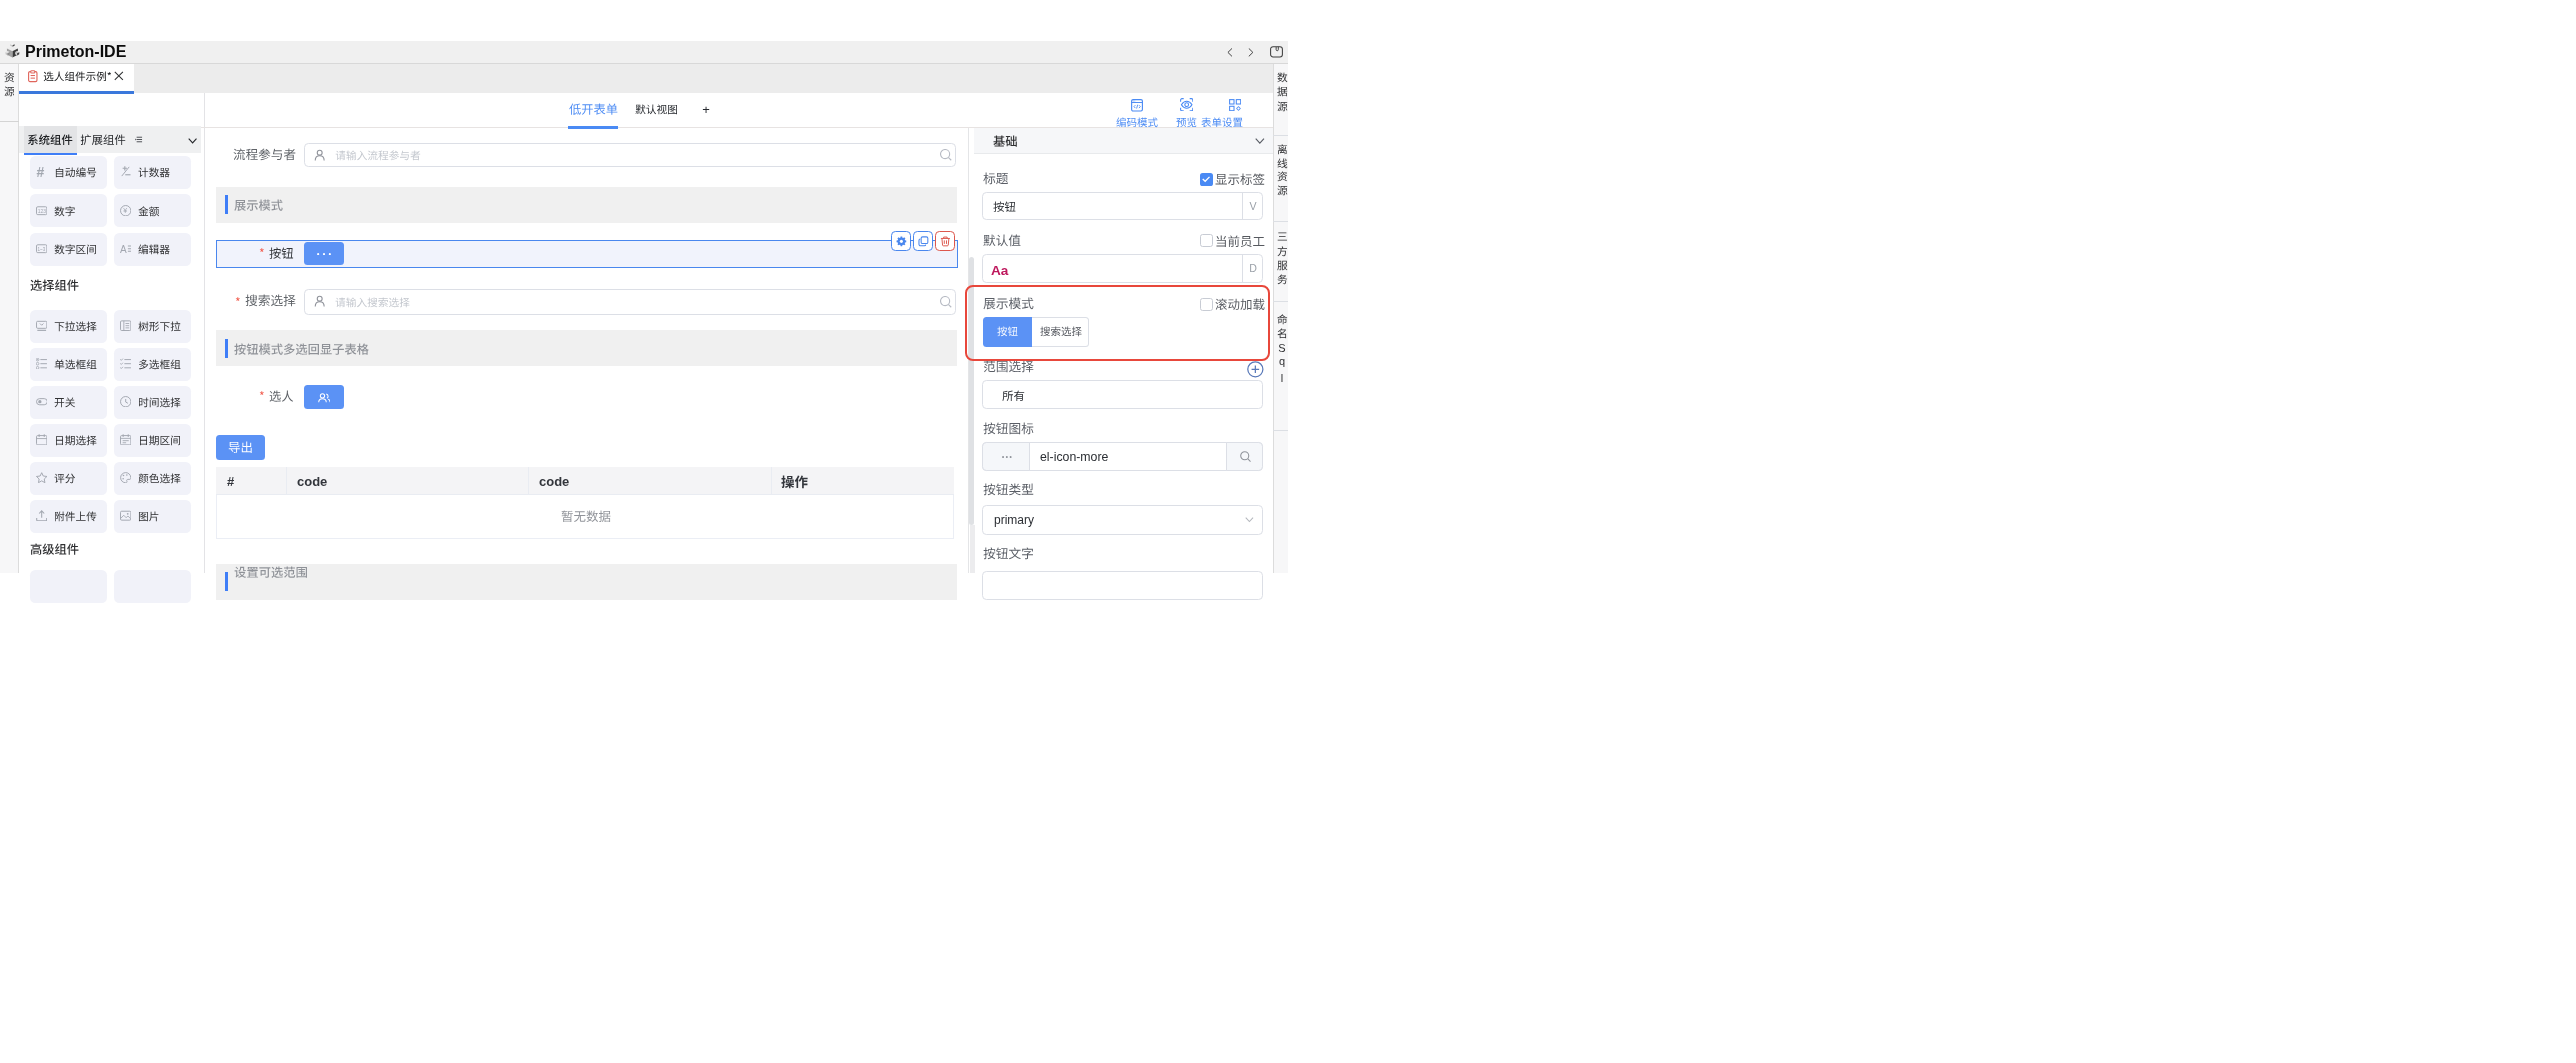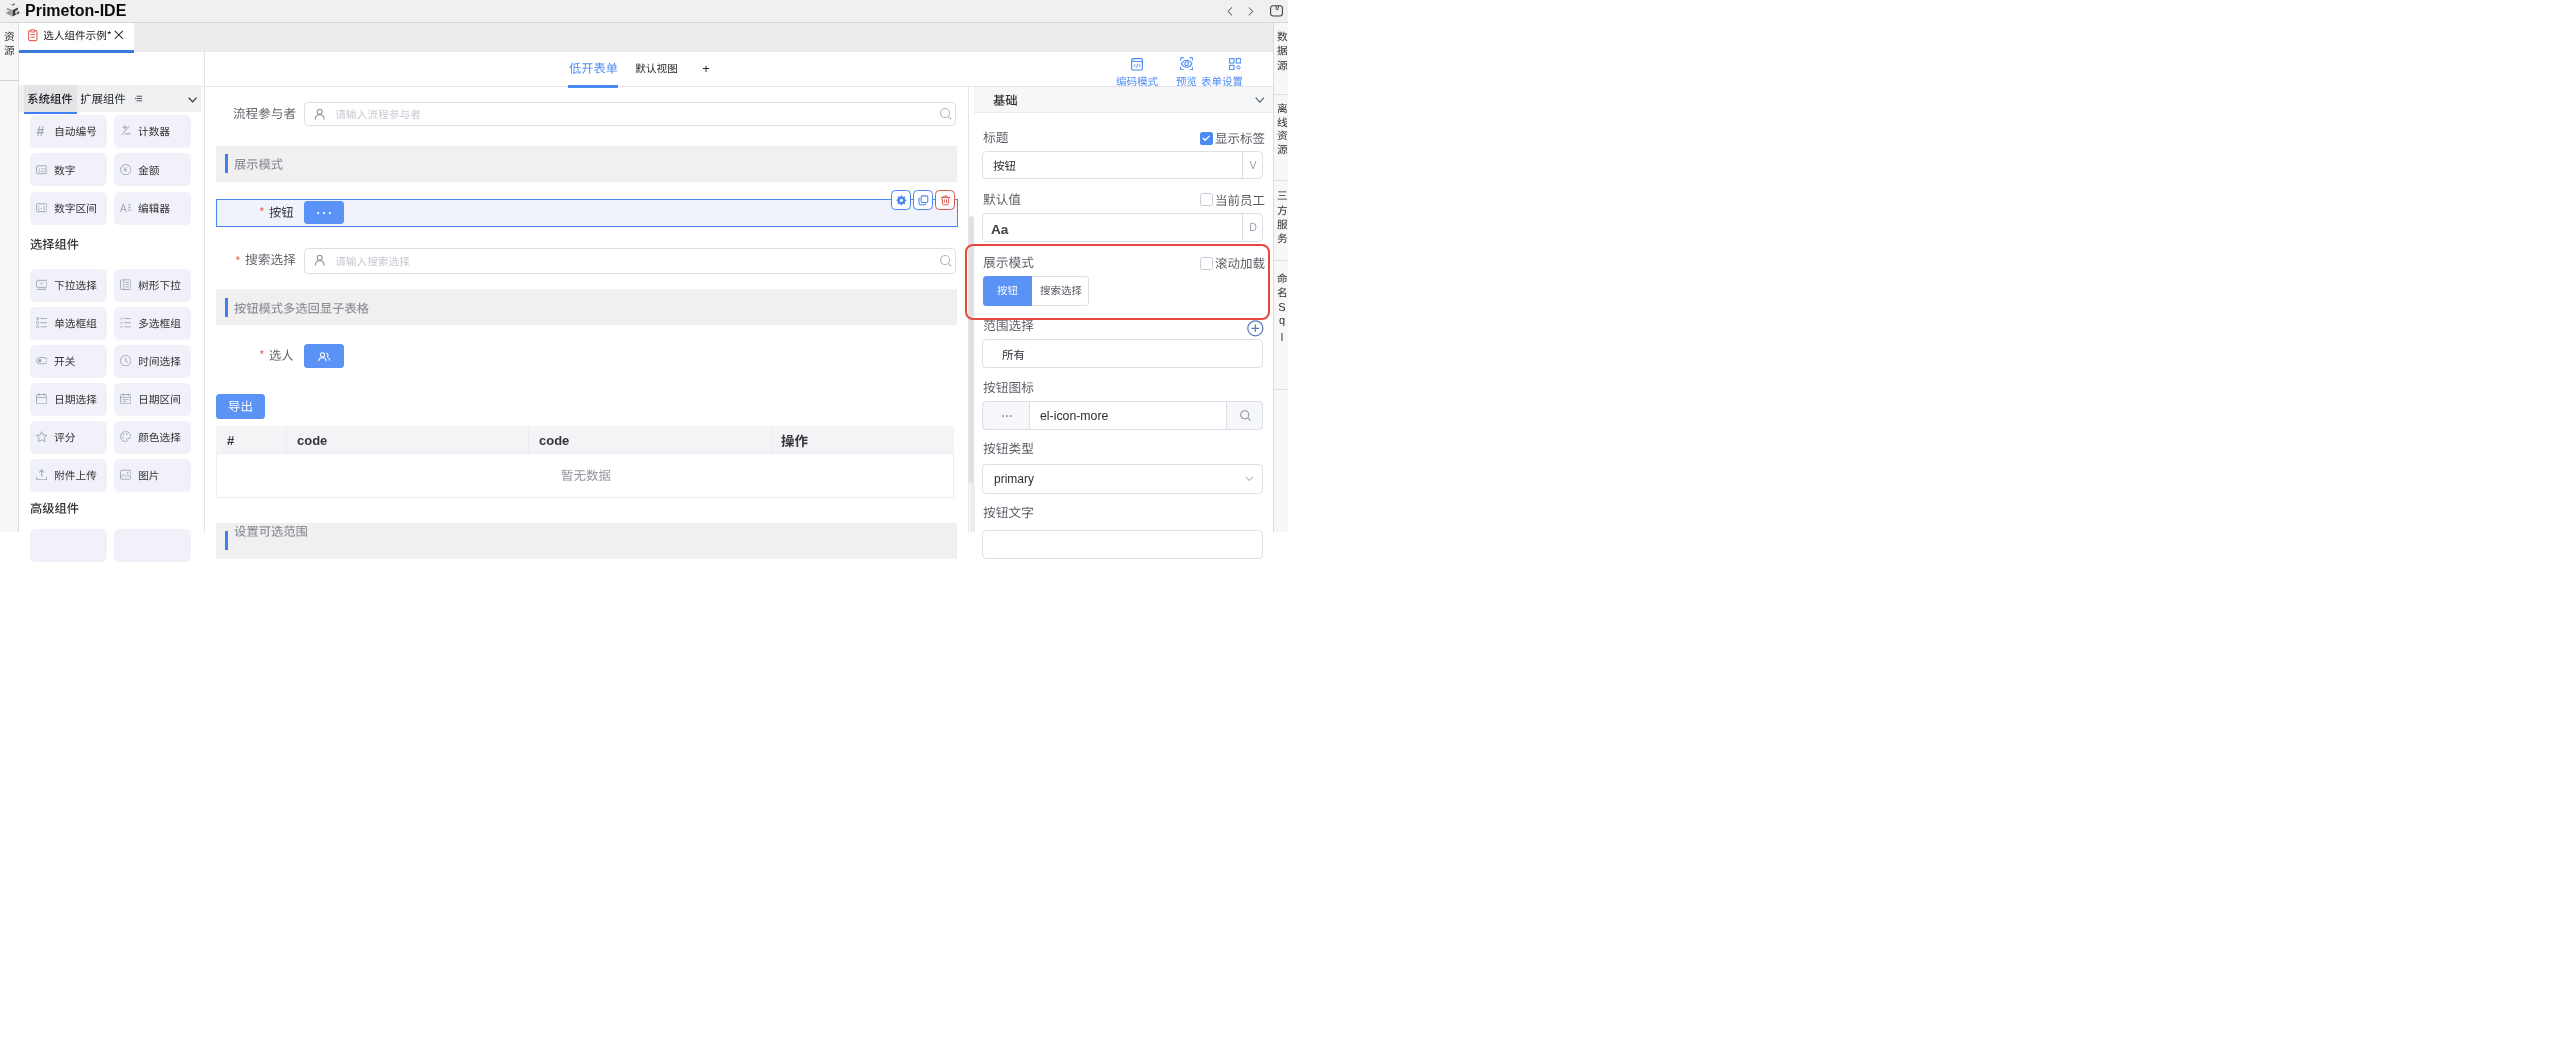--- a/index.html
+++ b/index.html
@@ -1,15 +1,15 @@
 <!DOCTYPE html>
 <html style="font-size:14px"><head><meta charset="utf-8"><style>
 html,body{margin:0;padding:0;}
 body{font-family:"Liberation Sans",sans-serif;-webkit-font-smoothing:antialiased;}
-#page{position:relative;width:1288px;height:572px;overflow:hidden;background:#fff;}
+#page{position:relative;width:1288px;height:572px;overflow:hidden;background:#fff;margin-top:41px;}
 </style></head><body>
 <div id="page">
 <div style="position:absolute;left:0;top:0;width:1288px;height:23px;background:#f0f0f0;border-bottom:0.9px solid #d8d8d8;box-sizing:border-box;"></div>
 <div style="position:absolute;left:0;top:23px;width:1288px;height:29.5px;background:#ececec;border-bottom:0.9px solid #e0e0e0;box-sizing:border-box;"></div>
 <div style="position:absolute;left:0;top:23px;width:19px;height:509px;background:#f7f7f8;border-right:0.9px solid #dcdcdc;box-sizing:border-box;z-index:3;"></div>
 <div style="position:absolute;left:0;top:80px;width:19px;height:0.9px;background:#d4d4d4;z-index:4;"></div>
 <div style="position:absolute;left:19px;top:23px;width:115px;height:29.5px;background:#fff;z-index:2;"></div>
 <div style="position:absolute;left:19px;top:50px;width:115px;height:2.7px;background:#3a78dc;z-index:3;"></div>
 <div style="position:absolute;left:1273px;top:23px;width:15px;height:509px;background:#f7f7f8;border-left:0.9px solid #dcdcdc;box-sizing:border-box;z-index:3;"></div>
 <div style="position:absolute;left:1273px;top:94px;width:15px;height:0.9px;background:#dcdfe4;z-index:4;"></div>
@@ -593,21 +593,21 @@
     </svg>
 <div style="position:absolute;left:1200px;top:193px;width:13px;height:13px;background:#fff;border:0.9px solid #c8ccd4;border-radius:2.6px;box-sizing:border-box;"></div>
 <svg style="position:absolute;left:1215px;top:194px;" width="50" height="12.5" viewBox="0 0 4000.0 1000">
       <g transform="translate(0,880) scale(1,-1)">
         <path d="M121 769C174 698 228 601 250 536L322 569C299 632 244 726 189 796ZM801 805C772 728 716 622 673 555L738 530C783 594 839 693 882 778ZM115 38V-37H790V-81H869V486H540V840H458V486H135V411H790V266H168V194H790V38Z M1604 514V104H1674V514ZM1807 544V14C1807 -1 1802 -5 1786 -5C1769 -6 1715 -6 1654 -4C1665 -24 1677 -56 1681 -76C1758 -77 1809 -75 1839 -63C1870 -51 1881 -30 1881 13V544ZM1723 845C1701 796 1663 730 1629 682H1329L1378 700C1359 740 1316 799 1278 841L1208 816C1244 775 1281 721 1300 682H1053V613H1947V682H1714C1743 723 1775 773 1803 819ZM1409 301V200H1187V301ZM1409 360H1187V459H1409ZM1116 523V-75H1187V141H1409V7C1409 -6 1405 -10 1391 -10C1378 -11 1332 -11 1281 -9C1291 -28 1302 -57 1307 -76C1374 -76 1419 -75 1446 -63C1474 -52 1482 -32 1482 6V523Z M2268 730H2735V616H2268ZM2190 795V551H2817V795ZM2455 327V235C2455 156 2427 49 2066 -22C2083 -38 2106 -67 2115 -84C2489 0 2535 129 2535 234V327ZM2529 65C2651 23 2815 -42 2898 -84L2936 -20C2850 21 2685 82 2566 120ZM2155 461V92H2232V391H2776V99H2856V461Z M3052 72V-3H3951V72H3539V650H3900V727H3104V650H3456V72Z" fill="#56595f"></path>
       </g>
     </svg>
 <div style="position:absolute;left:982px;top:213px;width:281px;height:29px;border:0.9px solid #dcdfe6;border-radius:4.4px;background:#fff;box-sizing:border-box;"></div>
 <div style="position:absolute;left:1242px;top:214px;width:0.9px;height:27px;background:#dcdfe6;"></div>
 <div style="position:absolute;left:1253px;top:220px;font:400 10.6px 'Liberation Sans',sans-serif;color:#9aa0a8;white-space:nowrap;line-height:15px;transform:translateX(-50%);">D</div>
-<div style="position:absolute;left:991px;top:220px;font:700 13.6px 'Liberation Sans',sans-serif;color:#404040;white-space:nowrap;line-height:19.3px;text-align:right;">Aa</div>
+<div style="position:absolute;left:991px;top:220px;font:700 13.6px 'Liberation Sans',sans-serif;color:#be185d;white-space:nowrap;line-height:19.3px;text-align:right;">Aa</div>
 <div style="position:absolute;left:965px;top:244px;width:305px;height:76px;border:2.5px solid #e8473b;border-radius:8px;box-sizing:border-box;z-index:6;"></div>
 <svg style="position:absolute;left:983px;top:256px;" width="51" height="12.7" viewBox="0 0 4000.0 1000">
       <g transform="translate(0,880) scale(1,-1)">
         <path d="M313 -81V-80C332 -68 364 -60 615 3C613 17 615 46 618 65L402 17V222H540C609 68 736 -35 916 -81C925 -61 945 -34 961 -19C874 -1 798 31 737 76C789 104 850 141 897 177L840 217C803 186 742 145 691 116C659 147 632 182 611 222H950V288H741V393H910V457H741V550H670V457H469V550H400V457H249V393H400V288H221V222H331V60C331 15 301 -8 282 -18C293 -32 308 -63 313 -81ZM469 393H670V288H469ZM216 727H815V625H216ZM141 792V498C141 338 132 115 31 -42C50 -50 83 -69 98 -81C202 83 216 328 216 498V559H890V792Z M1234 351C1191 238 1117 127 1035 56C1054 46 1088 24 1104 11C1183 88 1262 207 1311 330ZM1684 320C1756 224 1832 94 1859 10L1934 44C1904 129 1826 255 1753 349ZM1149 766V692H1853V766ZM1060 523V449H1461V19C1461 3 1455 -1 1437 -2C1418 -3 1352 -3 1284 0C1296 -23 1308 -56 1311 -79C1400 -79 1459 -78 1494 -66C1530 -53 1542 -31 1542 18V449H1941V523Z M2472 417H2820V345H2472ZM2472 542H2820V472H2472ZM2732 840V757H2578V840H2507V757H2360V693H2507V618H2578V693H2732V618H2805V693H2945V757H2805V840ZM2402 599V289H2606C2602 259 2598 232 2591 206H2340V142H2569C2531 65 2459 12 2312 -20C2326 -35 2345 -63 2352 -80C2526 -38 2607 34 2647 140C2697 30 2790 -45 2920 -80C2930 -61 2950 -33 2966 -18C2853 6 2767 61 2719 142H2943V206H2666C2671 232 2676 260 2679 289H2893V599ZM2175 840V647H2050V577H2175V576C2148 440 2090 281 2032 197C2045 179 2063 146 2072 124C2110 183 2146 274 2175 372V-79H2247V436C2274 383 2305 319 2318 286L2366 340C2349 371 2273 496 2247 535V577H2350V647H2247V840Z M3709 791C3761 755 3823 701 3853 665L3905 712C3875 747 3811 798 3760 833ZM3565 836C3565 774 3567 713 3570 653H3055V580H3575C3601 208 3685 -82 3849 -82C3926 -82 3954 -31 3967 144C3946 152 3918 169 3901 186C3894 52 3883 -4 3855 -4C3756 -4 3678 241 3653 580H3947V653H3649C3646 712 3645 773 3645 836ZM3059 24 3083 -50C3211 -22 3395 20 3565 60L3559 128L3345 82V358H3532V431H3090V358H3270V67Z" fill="#5a5e66"></path>
       </g>
     </svg>
 <div style="position:absolute;left:1200px;top:257px;width:13px;height:13px;background:#fff;border:0.9px solid #c8ccd4;border-radius:2.6px;box-sizing:border-box;"></div>
 <svg style="position:absolute;left:1215px;top:257px;" width="50" height="12.5" viewBox="0 0 4000.0 1000">
       <g transform="translate(0,880) scale(1,-1)">
         <path d="M471 673C418 610 339 546 265 509L308 451C391 497 473 576 531 648ZM687 630C763 576 860 497 905 446L950 502C903 552 806 627 730 680ZM83 777C139 739 208 683 239 642L288 692C255 730 187 784 130 820ZM38 509C94 473 162 418 195 380L244 430C211 468 142 519 85 553ZM63 -24 129 -64C175 28 231 152 272 257L213 297C169 185 107 53 63 -24ZM543 825C555 802 568 773 579 747H307V681H939V747H664C652 777 633 815 616 845ZM407 -80C426 -68 456 -57 663 -1C661 15 659 42 659 62L483 19V195C525 229 562 267 592 308C655 138 764 5 916 -61C928 -41 949 -13 966 1C893 28 829 72 777 129C826 159 886 201 932 241L873 283C840 250 786 207 739 175C701 226 672 283 650 346L754 358C775 334 793 310 806 292L862 332C827 379 755 455 699 509L647 476L708 411L458 385C518 434 577 493 631 556L562 588C502 507 417 428 389 407C364 386 344 372 325 369C333 350 344 315 348 300C366 308 391 313 524 330C461 249 355 180 234 135C250 122 273 95 283 80C330 99 375 122 416 148V50C416 8 390 -14 374 -24C385 -38 402 -65 407 -80Z M1089 758V691H1476V758ZM1653 823C1653 752 1653 680 1650 609H1507V537H1647C1635 309 1595 100 1458 -25C1478 -36 1504 -61 1517 -79C1664 61 1707 289 1721 537H1870C1859 182 1846 49 1819 19C1809 7 1798 4 1780 4C1759 4 1706 4 1650 10C1663 -12 1671 -43 1673 -64C1726 -68 1781 -68 1812 -65C1844 -62 1864 -53 1884 -27C1919 17 1931 159 1945 571C1945 582 1945 609 1945 609H1724C1726 680 1727 752 1727 823ZM1089 44 1090 45V43C1113 57 1149 68 1427 131L1446 64L1512 86C1493 156 1448 275 1410 365L1348 348C1368 301 1388 246 1406 194L1168 144C1207 234 1245 346 1270 451H1494V520H1054V451H1193C1167 334 1125 216 1111 183C1094 145 1081 118 1065 113C1074 95 1085 59 1089 44Z M2572 716V-65H2644V9H2838V-57H2913V716ZM2644 81V643H2838V81ZM2195 827 2194 650H2053V577H2192C2185 325 2154 103 2028 -29C2047 -41 2074 -64 2086 -81C2221 66 2256 306 2265 577H2417C2409 192 2400 55 2379 26C2370 13 2360 9 2345 10C2327 10 2284 10 2237 14C2250 -7 2257 -39 2259 -61C2304 -64 2350 -65 2378 -61C2407 -57 2426 -48 2444 -22C2475 21 2482 167 2490 612C2490 623 2490 650 2490 650H2267L2269 827Z M3736 784C3782 745 3835 690 3858 653L3915 693C3890 730 3836 783 3790 819ZM3839 501C3813 406 3776 314 3729 231C3710 319 3697 428 3689 553H3951V614H3686C3683 685 3682 760 3683 839H3609C3609 762 3611 686 3614 614H3368V700H3545V760H3368V841H3296V760H3105V700H3296V614H3054V553H3617C3627 394 3646 253 3676 145C3627 75 3571 15 3507 -31C3525 -44 3547 -66 3560 -82C3613 -41 3661 9 3704 64C3741 -22 3791 -72 3856 -72C3926 -72 3951 -26 3963 124C3945 131 3919 146 3904 163C3898 46 3888 1 3863 1C3820 1 3783 50 3755 136C3820 239 3870 357 3906 481ZM3065 92 3073 22 3333 49V-76H3403V56L3585 75V137L3403 120V214H3562V279H3403V360H3333V279H3194C3216 312 3237 350 3258 391H3583V453H3288C3300 479 3311 505 3321 531L3247 551C3237 518 3224 484 3211 453H3069V391H3183C3166 357 3152 331 3144 319C3128 292 3113 272 3098 269C3107 250 3117 215 3121 200C3130 208 3160 214 3202 214H3333V114Z" fill="#56595f"></path>

